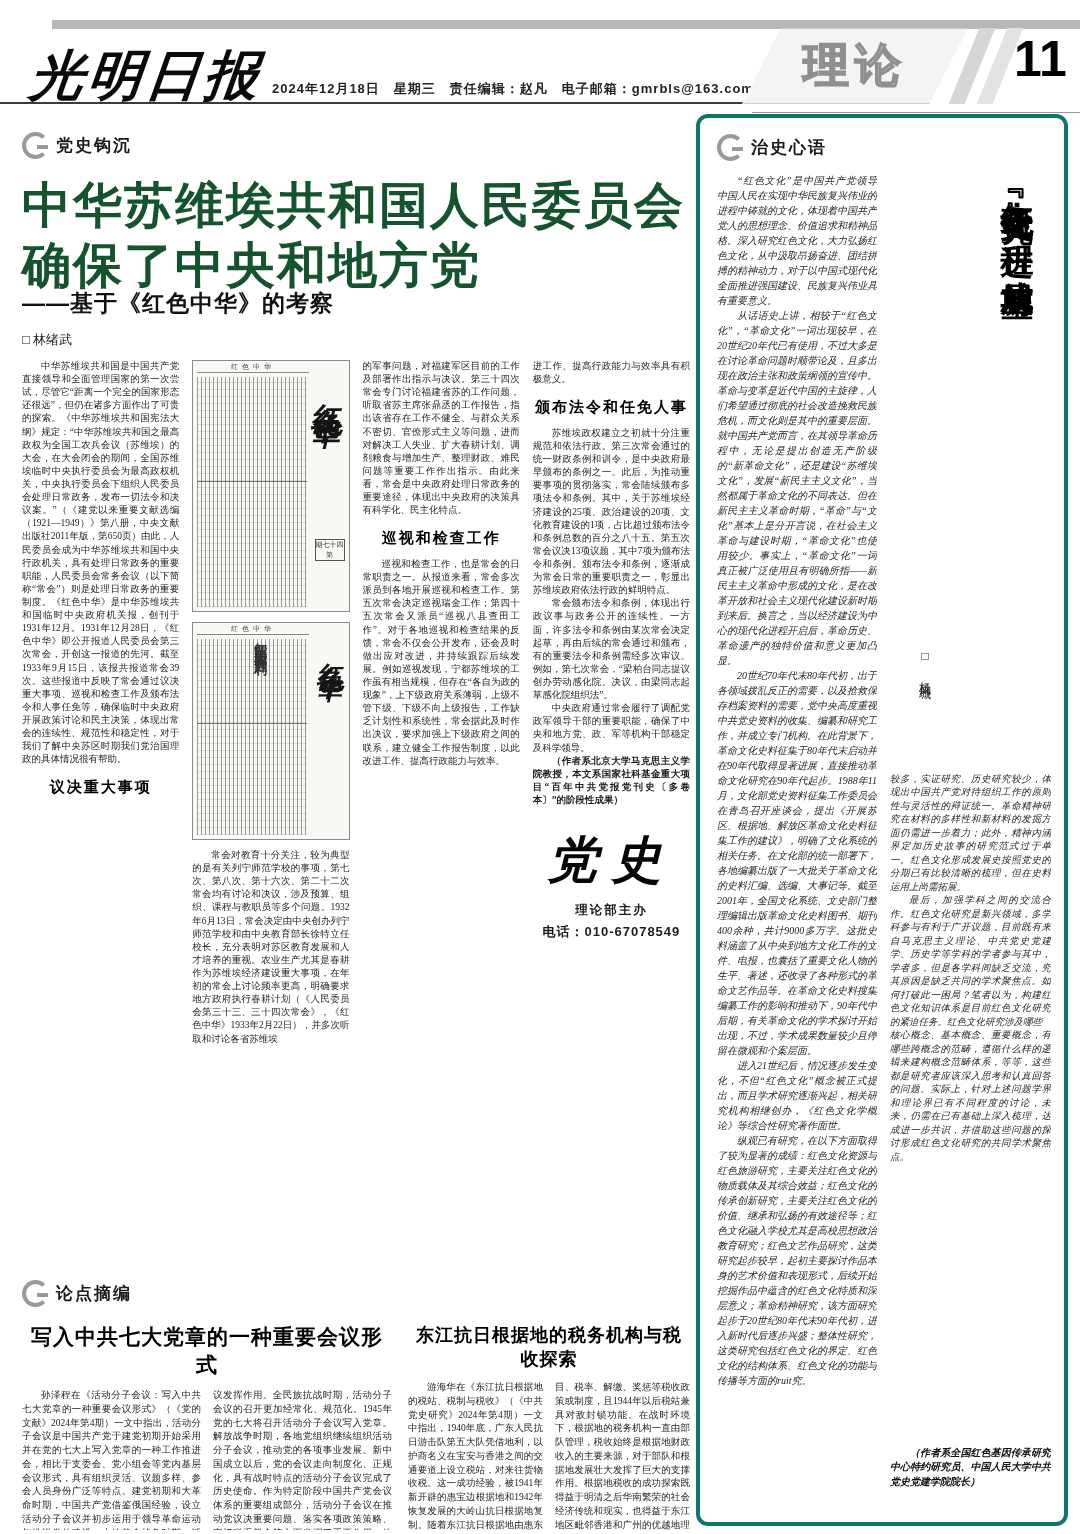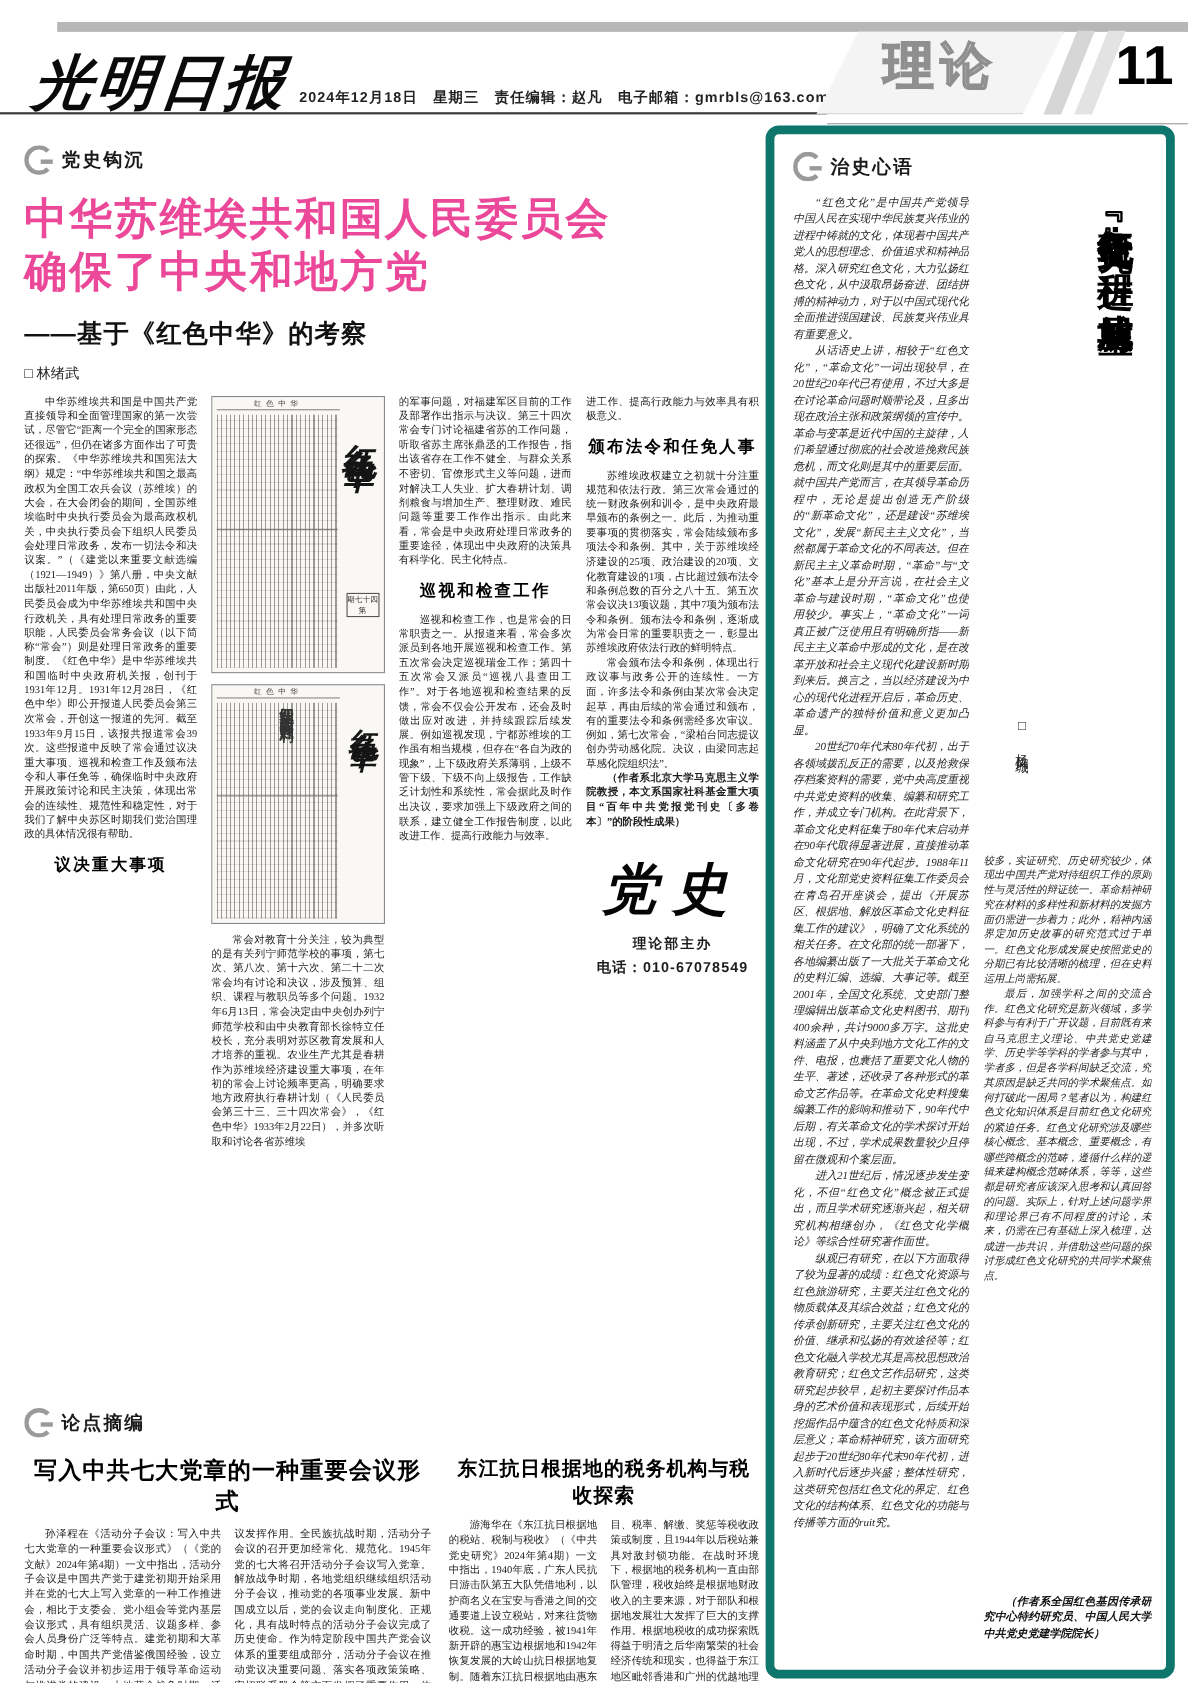--- a/index.html
+++ b/index.html
@@ -16,21 +16,21 @@
     font-style:italic; letter-spacing:4px; transform:skewX(-6deg);
     font-family:"DejaVu Serif",serif; color:#0a0a0a;
   }
   .dateline { position:absolute; left:272px; top:80px; font-size:13px; letter-spacing:1px;
     font-family:"Liberation Sans",sans-serif; font-weight:bold; color:#222; }
   .rule { position:absolute; left:0; top:102px; width:752px; height:2px; background:#3a3a3a; }
   .rule2 { position:absolute; left:752px; top:112px; width:328px; height:1px; background:#9a9a9a; }
   .section-tab {
     position:absolute; left:742px; top:28px; width:226px; height:76px; background:#f4f4f4;
     clip-path:polygon(17% 0,100% 0,83% 100%,0% 100%);
-    display:flex; justify-content:center;
+    display:flex; align-items:center; justify-content:center;
     border:1px solid #cccccc;
   }
   .section-tab span{
     font-size:46px; font-weight:900; font-family:"Liberation Sans",sans-serif;
     color:#dedede; -webkit-text-stroke:1.6px #8f8f8f; letter-spacing:6px;
   }
   .stripe { position:absolute; top:28px; height:76px; width:16px; background:#d6d6d6; transform:skewX(-22deg); }
   .stripe.s1 { left:964px; }
   .stripe.s2 { left:992px; background:#e3e3e3; }
   .pageno { position:absolute; left:1014px; top:30px; font-size:50px; font-weight:bold;
@@ -40,22 +40,22 @@
   .gmark {
     width:27px; height:27px; border-radius:50%;
     border:4px solid #9a9a9a; border-right-color:transparent;
     position:relative; display:inline-block; flex:0 0 auto;
   }
   .gmark::after{ content:""; position:absolute; right:-3px; top:9px; width:11px; height:4px; background:#9a9a9a; }
   .marker b { font-size:17px; font-family:"Liberation Sans",sans-serif; letter-spacing:2px; color:#1a1a1a; }
   
   .main-marker { position:absolute; left:22px; top:132px; }
   .headline { position:absolute; left:22px; top:176px; width:665px;
-    font-family:"Liberation Sans",sans-serif; font-weight:900; font-size:39px;
-    line-height:1.22; letter-spacing:2px; color:#ec4899; }
+    font-family:"Liberation Sans",sans-serif; font-weight:900; font-size:49px;
+    line-height:1.22; letter-spacing:2px; color:#14532d; }
   .subhead { position:absolute; left:22px; top:288px; font-size:23px; font-weight:bold;
     font-family:"Liberation Sans",sans-serif; letter-spacing:1px; }
   .byline { position:absolute; left:22px; top:331px; font-size:13px; color:#222; }
   .cols { position:absolute; left:22px; top:360px; width:668px; height:908px; display:flex; gap:13px; }
   .col { flex:1 1 0; overflow:hidden; font-size:9.5px; line-height:1.38; text-align:justify; color:#1c1c1c; }
   .col p { text-indent:2em; margin:0; }
   .crosshead { font-size:15px; font-weight:900; text-align:center; margin:11px 0 9px;
     font-family:"Liberation Serif",serif; letter-spacing:2px; color:#000; }
   .authnote { font-weight:bold; text-indent:2em; margin-top:4px; }
   
@@ -79,21 +79,21 @@
     border:1px solid #555; font-size:7px; text-align:center; line-height:10px; color:#333; overflow:hidden; }
   
   .dangshi { text-align:center; margin-top:18px; }
   .dangshi .dtitle { font-size:50px; font-weight:900; font-style:italic;
     font-family:"DejaVu Serif",serif; letter-spacing:14px; color:#050505; }
   .dangshi .dorg { font-size:12.5px; font-weight:bold; font-family:"Liberation Sans",sans-serif; margin-top:8px; letter-spacing:2px; }
   .dangshi .dtel { font-size:13px; font-weight:bold; font-family:"Liberation Sans",sans-serif; margin-top:4px; letter-spacing:1px; }
   
   .redbox {
     position:absolute; left:696px; top:114px; width:372px; height:1412px;
-    border:8px solid #0f766e; border-radius:12px; background:#fff;
+    border:4px solid #0f766e; border-radius:12px; background:#fff;
     padding:16px 13px 14px 17px; overflow:hidden;
   }
   .red-marker { margin-bottom:12px; }
   .redcols { display:flex; gap:13px; height:1316px; }
   .rcolA { width:160px; flex:0 0 auto; overflow:hidden;
     font-size:10px; line-height:1.5; font-style:italic; text-align:justify; color:#1d1d1d; }
   .rcolA p, .rcolB p { text-indent:2em; margin:0; }
   .rcolB { flex:1 1 auto; display:flex; flex-direction:column; overflow:hidden; }
   .vh-block { position:relative; height:600px; flex:0 0 auto; }
   .v-headline { position:absolute; right:12px; top:4px; writing-mode:vertical-rl;
@@ -175,20 +175,21 @@
       <p style="text-indent:0">的军事问题，对福建军区目前的工作及部署作出指示与决议。第三十四次常会专门讨论福建省苏的工作问题，听取省苏主席张鼎丞的工作报告，指出该省存在工作不健全、与群众关系不密切、官僚形式主义等问题，进而对解决工人失业、扩大春耕计划、调剂粮食与增加生产、整理财政、难民问题等重要工作作出指示。由此来看，常会是中央政府处理日常政务的重要途径，体现出中央政府的决策具有科学化、民主化特点。</p>
       <div class="crosshead">巡视和检查工作</div>
       <p>巡视和检查工作，也是常会的日常职责之一。从报道来看，常会多次派员到各地开展巡视和检查工作。第五次常会决定巡视瑞金工作；第四十五次常会又派员“巡视八县查田工作”。对于各地巡视和检查结果的反馈，常会不仅会公开发布，还会及时做出应对改进，并持续跟踪后续发展。例如巡视发现，宁都苏维埃的工作虽有相当规模，但存在“各自为政的现象”，上下级政府关系薄弱，上级不管下级、下级不向上级报告，工作缺乏计划性和系统性，常会据此及时作出决议，要求加强上下级政府之间的联系，建立健全工作报告制度，以此改进工作、提高行政能力与效率。</p>
     </div>
 
     <div class="col">
       <p style="text-indent:0">进工作、提高行政能力与效率具有积极意义。</p>
       <div class="crosshead">颁布法令和任免人事</div>
       <p>苏维埃政权建立之初就十分注重规范和依法行政。第三次常会通过的统一财政条例和训令，是中央政府最早颁布的条例之一。此后，为推动重要事项的贯彻落实，常会陆续颁布多项法令和条例。其中，关于苏维埃经济建设的25项、政治建设的20项、文化教育建设的1项，占比超过颁布法令和条例总数的百分之八十五。第五次常会议决13项议题，其中7项为颁布法令和条例。颁布法令和条例，逐渐成为常会日常的重要职责之一，彰显出苏维埃政府依法行政的鲜明特点。</p>
       <p>常会颁布法令和条例，体现出行政议事与政务公开的连续性。一方面，许多法令和条例由某次常会决定起草，再由后续的常会通过和颁布，有的重要法令和条例需经多次审议。例如，第七次常会，“梁柏台同志提议创办劳动感化院。决议，由梁同志起草感化院组织法”。</p>
+      <p>中央政府通过常会履行了调配党政军领导干部的重要职能，确保了中央和地方党、政、军等机构干部稳定及科学领导。</p>
       <p class="authnote">（作者系北京大学马克思主义学院教授，本文系国家社科基金重大项目“百年中共党报党刊史〔多卷本〕”的阶段性成果）</p>
       <div class="dangshi">
         <div class="dtitle">党史</div>
         <div class="dorg">理论部主办</div>
         <div class="dtel">电话：010-67078549</div>
       </div>
     </div>
   </div>
 
   <div class="redbox">

